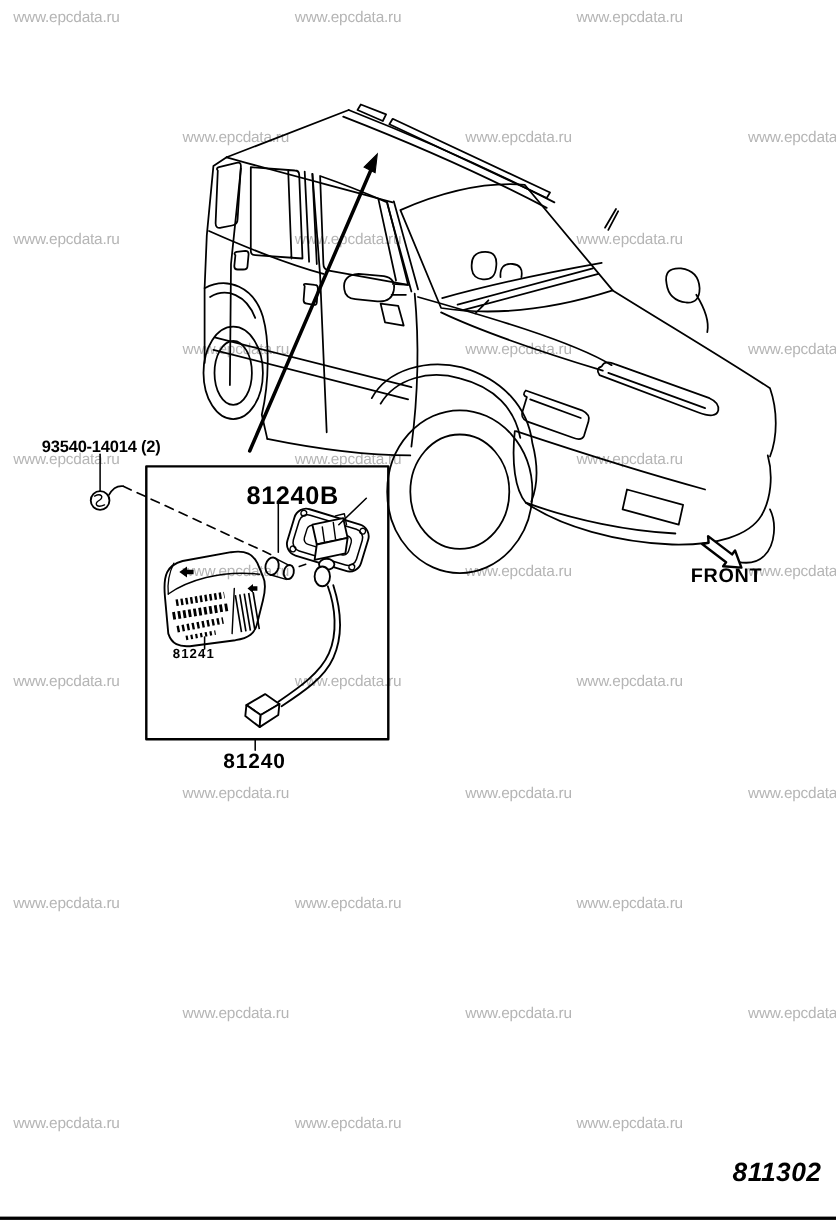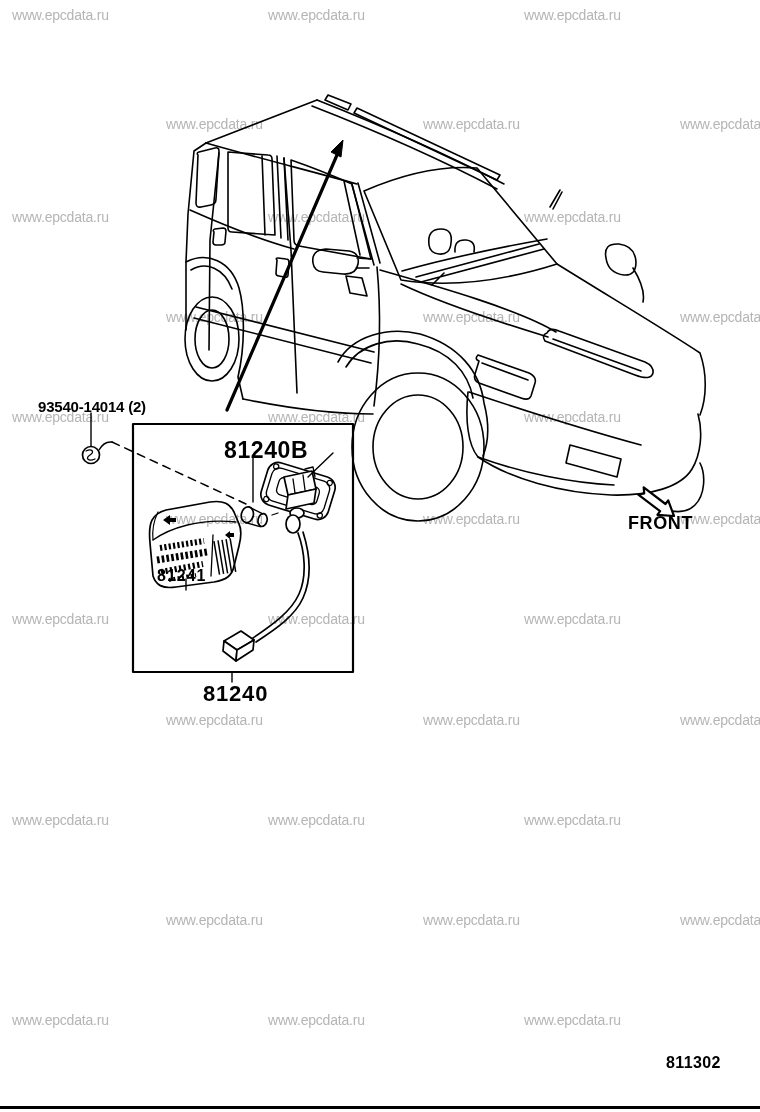--- a/index.html
+++ b/index.html
@@ -10,24 +10,24 @@
   }
   .wm{
     position:absolute;font-size:14px;letter-spacing:-0.2px;
     color:#b5b5b5;white-space:nowrap;user-select:none;
   }
   .part-label{
     position:absolute;color:#000;font-weight:700;white-space:nowrap;line-height:1;
   }
   #label-screw   {left:38px; top:399px; font-size:15px; letter-spacing:-0.2px;}
   #label-bulb    {left:224px;top:439px; font-size:23px; letter-spacing:0.6px;}
-  #label-lens    {left:157px;top:568px; font-size:16px; letter-spacing:1px;}
-  #label-assy    {left:203px;top:683px; font-size:22px; letter-spacing:0.8px;}
+  #label-lens    {left:157px;top:588px; font-size:12px; letter-spacing:1px;}
+  #label-assy    {left:203px;top:683px; font-size:19px; letter-spacing:0.8px;}
   #label-front   {left:628px;top:514px; font-size:18px; letter-spacing:0.6px;}
-  #label-code    {left:666px;top:1055px;font-size:16px; letter-spacing:0.4px;}
+  #label-code    {left:666px;top:1055px;font-size:24px; letter-spacing:0.4px;font-style:italic;}
   #art{position:absolute;left:0;top:0;z-index:2;}
   .lbl{z-index:3;}
   #bottom-rule{
     position:absolute;left:0;top:1106px;width:760px;height:3px;background:#000;z-index:2;
   }
 </style>
 </head>
 <body>
 
 <div id="stage">

